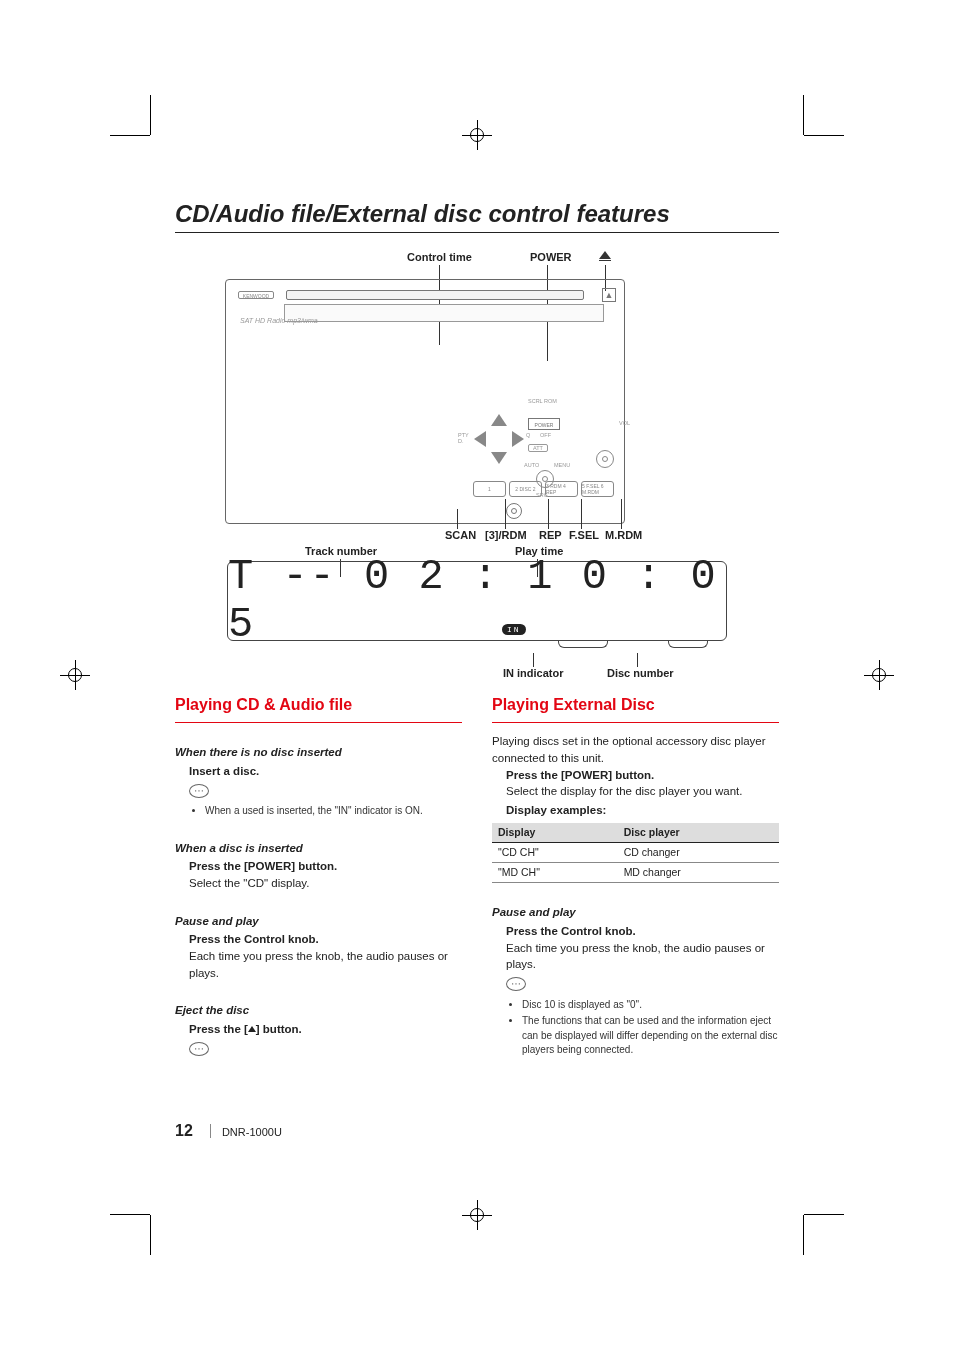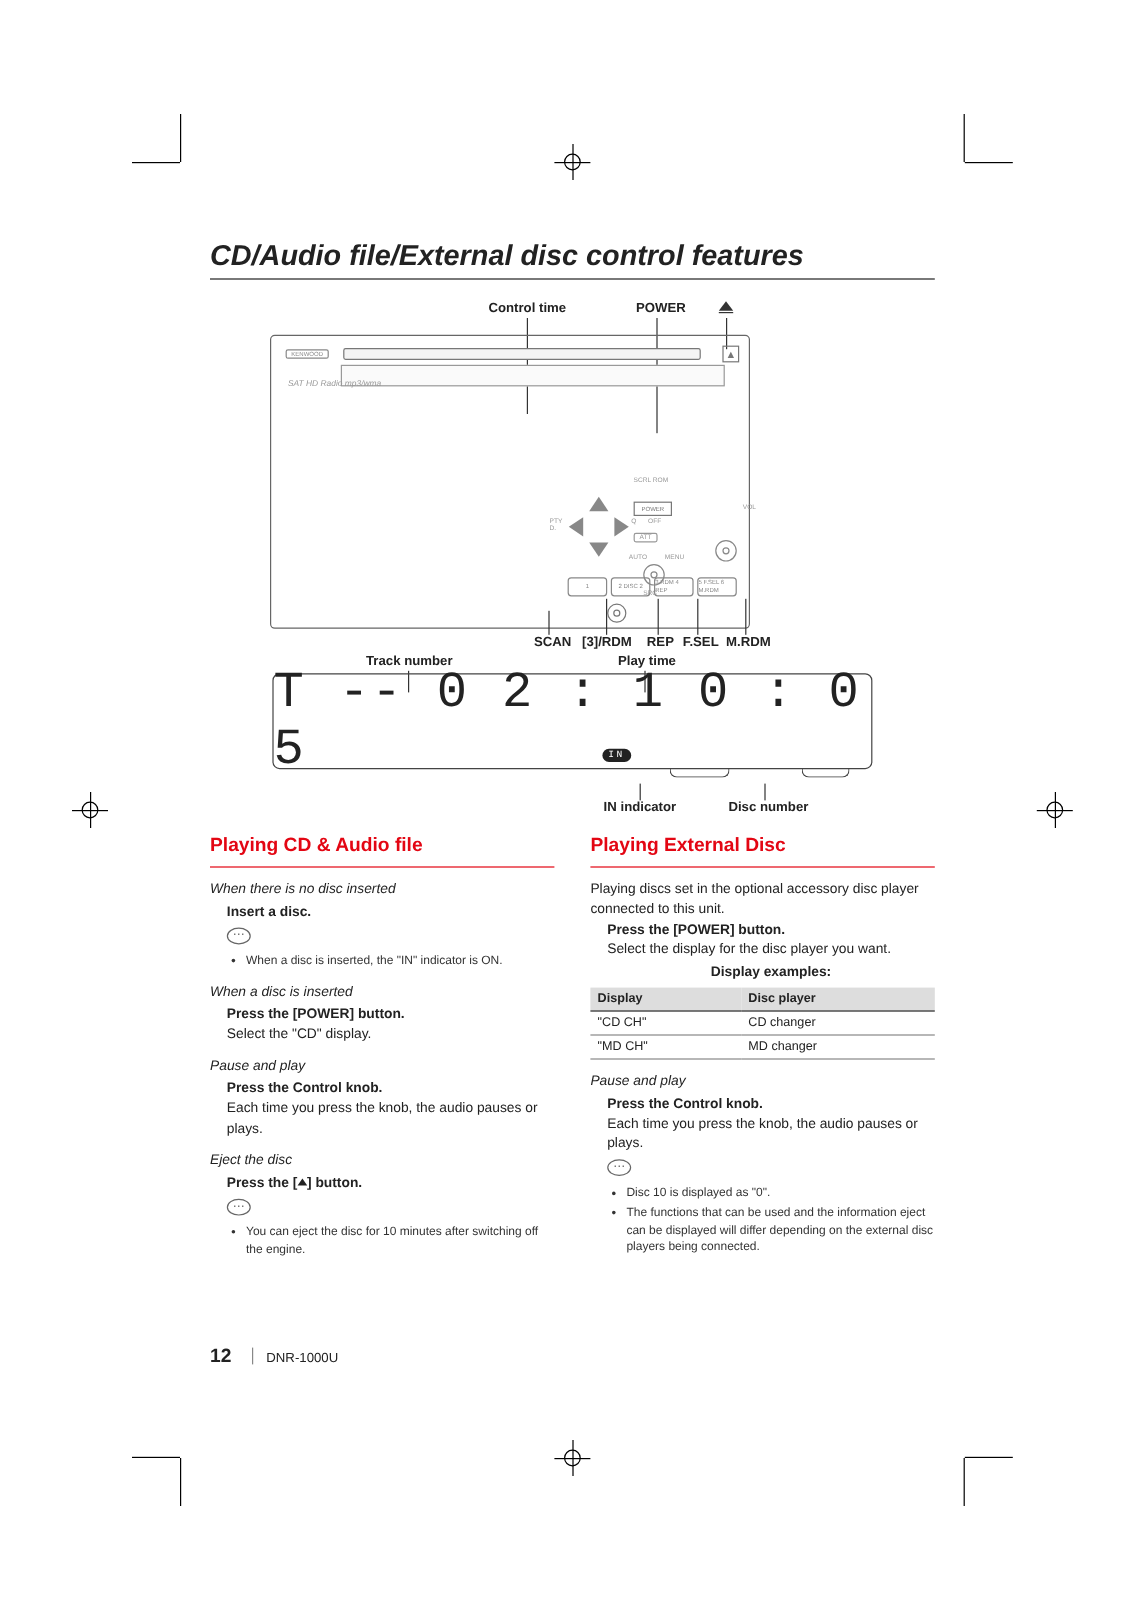--- a/index.html
+++ b/index.html
@@ -56,21 +56,21 @@
   .lcd { position: relative; border: 1px solid #444; border-radius: 6px; height: 80px; margin: 0 auto; width: 500px; font-family: "Courier New", monospace; letter-spacing: 2px; display: flex; align-items: center; justify-content: center; }
   .lcd .seg { font-size: 42px; color: #222; font-weight: normal; }
   .lcd .in-ind { position: absolute; bottom: 5px; left: 55%; font-size: 8px; background: #222; color: #fff; border-radius: 6px; padding: 1px 5px; }
   .lcd .notch { position: absolute; bottom: 0; border: 1px solid #444; border-top: none; }
 
   
   .columns { display: flex; gap: 30px; margin-top: 12px; }
   .col { flex: 1; font-size: 11.5px; line-height: 1.45; }
   h2.section { color: #e30613; font-size: 16px; font-weight: bold; margin-bottom: 6px; }
   h2.section + hr { border: none; border-top: 1.5px solid #e30613; margin-bottom: 10px; }
-  .sub { font-weight: normal; font-style: italic; margin-top: 10px; margin-bottom: 2px; }
+  .sub { font-weight: bold; font-style: italic; margin-top: 21px; margin-bottom: 2px; }
   .instr { font-weight: bold; margin-left: 14px; }
   .body-text { margin-left: 14px; }
   .note-icon { display: inline-block; width: 20px; height: 14px; border: 1px solid #666; border-radius: 50%/50%; position: relative; margin: 4px 0 2px 14px; }
   .note-icon:after { content: "⋯"; position: absolute; inset: 0; text-align: center; font-size: 10px; line-height: 12px; color: #666; }
   ul.notes { list-style: disc; margin-left: 30px; font-size: 10px; color: #333; }
   ul.notes li { margin-bottom: 2px; }
   .eject-glyph { display: inline-block; width: 0; height: 0; border-left: 4px solid transparent; border-right: 4px solid transparent; border-bottom: 6px solid #222; vertical-align: 1px; }
   .eject-glyph.bar:after { content: ""; display: block; border-top: 1.2px solid #222; margin-top: 1px; }
 
   table.display-tbl { width: 100%; border-collapse: collapse; font-size: 10.5px; margin-top: 4px; }
@@ -206,49 +206,46 @@
     <div class="columns">
 
       <div class="col">
         <h2 class="section">Playing CD &amp; Audio file</h2>
         <hr>
 
         <div class="sub">When there is no disc inserted</div>
         <div class="instr">Insert a disc.</div>
         <span class="note-icon"></span>
         <ul class="notes">
-          <li>When a disc is inserted, the "IN" indicator is ON.</li>
+          <li>When a used is inserted, the "IN" indicator is ON.</li>
         </ul>
 
         <div class="sub">When a disc is inserted</div>
         <div class="instr">Press the [POWER] button.</div>
         <div class="body-text">Select the "CD" display.</div>
 
         <div class="sub">Pause and play</div>
         <div class="instr">Press the Control knob.</div>
         <div class="body-text">Each time you press the knob, the audio pauses or plays.</div>
 
         <div class="sub">Eject the disc</div>
         <div class="instr">
           <span>Press the [</span><span class="eject-glyph bar"></span><span>] button.</span>
         </div>
         <span class="note-icon"></span>
-        <ul class="notes">
-          <li>You can eject the disc for 10 minutes after switching off the engine.</li>
-        </ul>
       </div>
 
       <div class="col">
         <h2 class="section">Playing External Disc</h2>
         <hr>
 
         <div class="body-text" style="margin-left:0;">Playing discs set in the optional accessory disc player connected to this unit.</div>
         <div class="instr">Press the [POWER] button.</div>
         <div class="body-text">Select the display for the disc player you want.</div>
-        <div class="instr" style="margin-top:2px;text-align:center;">Display examples:</div>
+        <div class="instr" style="margin-top:2px;">Display examples:</div>
 
         <table class="display-tbl">
           <thead>
               <tr>
             <th>Display</th>
             <th>Disc player</th>
           </tr>
             </thead>
           <tbody>
             <tr>

